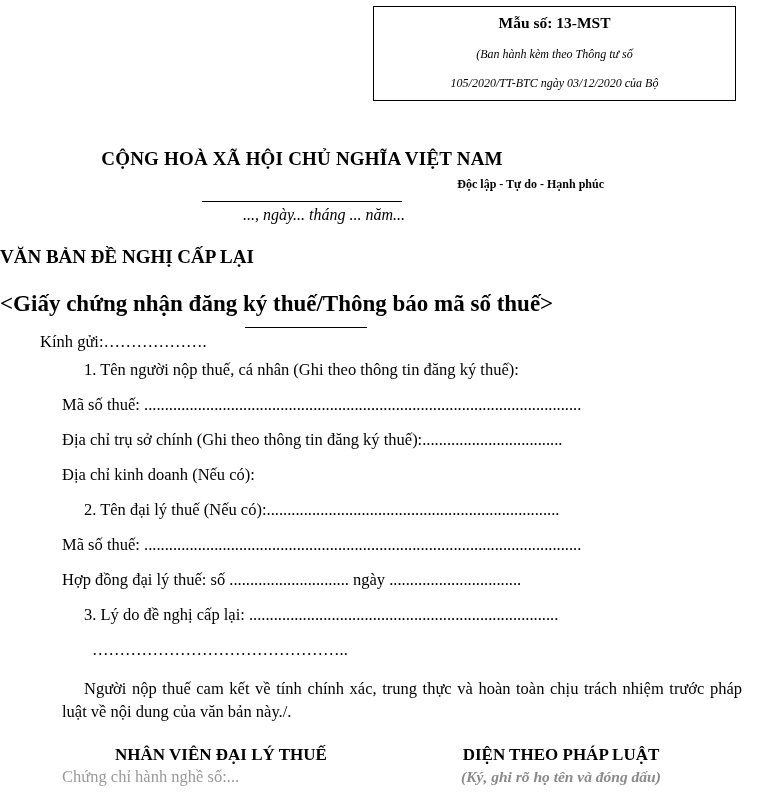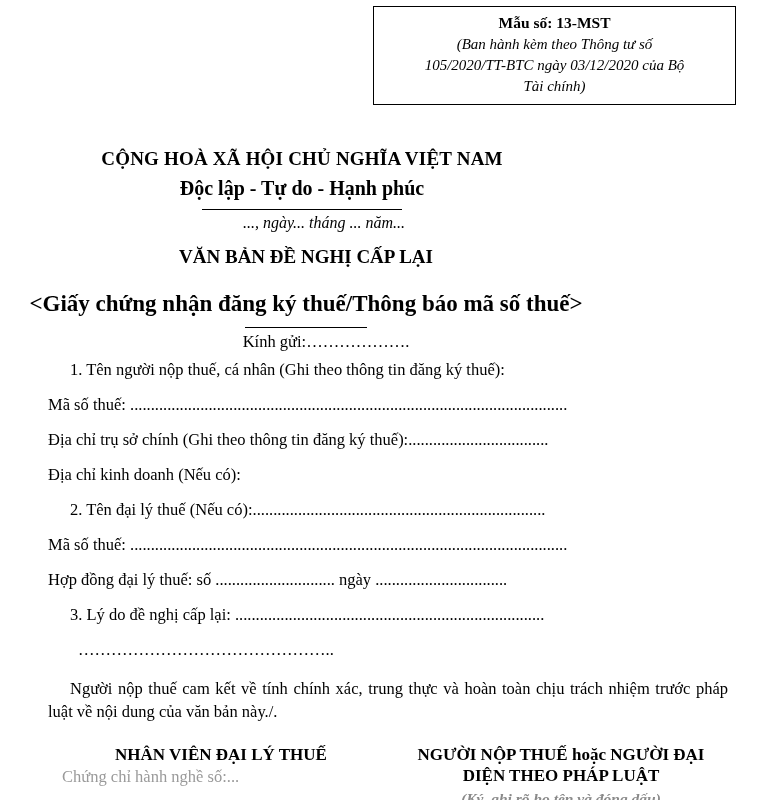--- a/index.html
+++ b/index.html
@@ -36,61 +36,61 @@
   }
   .form-box .line1 {
     font-size: 15.5px;
     font-weight: bold;
   }
   .form-box .line1 .code {
     font-weight: bold;
   }
   .form-box .italic {
     font-style: italic;
-    font-size: 15px;
-    margin-top: 2px;
+    font-size: 12px;
+    margin-top: 14px;
   }
 
   
   .national {
     position: absolute;
     left: 0;
     top: 148px;
     width: 604px;
     text-align: center;
   }
   .national .l1 {
     font-weight: bold;
     font-size: 19px;
     letter-spacing: 0.2px;
   }
   .national .l2 {
     font-weight: bold;
-    font-size: 20px;
+    font-size: 12px;
     margin-top: 7px;
+    text-align: right;
   }
   .rule-short {
     width: 200px;
     height: 1px;
     background: #000;
     margin: 9px auto 0 auto;
   }
   .dateline {
     font-style: italic;
     font-size: 16px;
     margin-top: 4px;
     padding-left: 44px;
   }
 
   .title-block {
     position: absolute;
     left: 0;
     top: 246px;
     width: 612px;
-    text-align: center;
   }
   .title-block .t1 {
     font-weight: bold;
     font-size: 19px;
   }
   .title-block .t2 {
     font-weight: bold;
     font-size: 23px;
     margin-top: 23px;
   }
@@ -102,21 +102,21 @@
   }
   .kinhgui {
     font-size: 16.5px;
     margin-top: 4px;
     margin-left: 40px;
   }
 
   
   .body {
     position: absolute;
-    left: 48px;
+    left: 62px;
     top: 362px;
     width: 680px;
     font-size: 16.5px;
     line-height: 1.0;
   }
   .body p {
     margin: 0 0 0 0;
     padding: 0;
     height: 35px;
     white-space: nowrap;
@@ -184,21 +184,20 @@
 
 <div class="page">
 
   <div class="form-box">
     <div class="line1">
       <span>Mẫu số:</span>
       <span class="code">13-MST</span>
     </div>
     <div class="italic">(Ban hành kèm theo Thông tư số</div>
     <div class="italic">105/2020/TT-BTC ngày 03/12/2020 của Bộ</div>
-    <div class="italic">Tài chính)</div>
   </div>
 
   <div class="national">
     <div class="l1">CỘNG HOÀ XÃ HỘI CHỦ NGHĨA VIỆT NAM</div>
     <div class="l2">Độc lập - Tự do - Hạnh phúc</div>
     <div class="rule-short"></div>
     <div class="dateline">..., ngày... tháng ... năm...</div>
   </div>
 
   <div class="title-block">
@@ -220,19 +219,18 @@
     <p class="cont">………………………………………..</p>
     <div class="para">Người nộp thuế cam kết về tính chính xác, trung thực và hoàn toàn chịu trách nhiệm trước pháp luật về nội dung của văn bản này./.</div>
   </div>
 
   <div class="sign">
     <div class="col left">
       <div class="hd">NHÂN VIÊN ĐẠI LÝ THUẾ</div>
       <div class="sub2">Chứng chỉ hành nghề số:...</div>
     </div>
     <div class="col right">
-      <div class="hd">NGƯỜI NỘP THUẾ hoặc NGƯỜI ĐẠI</div>
       <div class="hd">DIỆN THEO PHÁP LUẬT</div>
       <div class="note">(Ký, ghi rõ họ tên và đóng dấu)</div>
     </div>
   </div>
 
 </div>
 
 </body></html>

